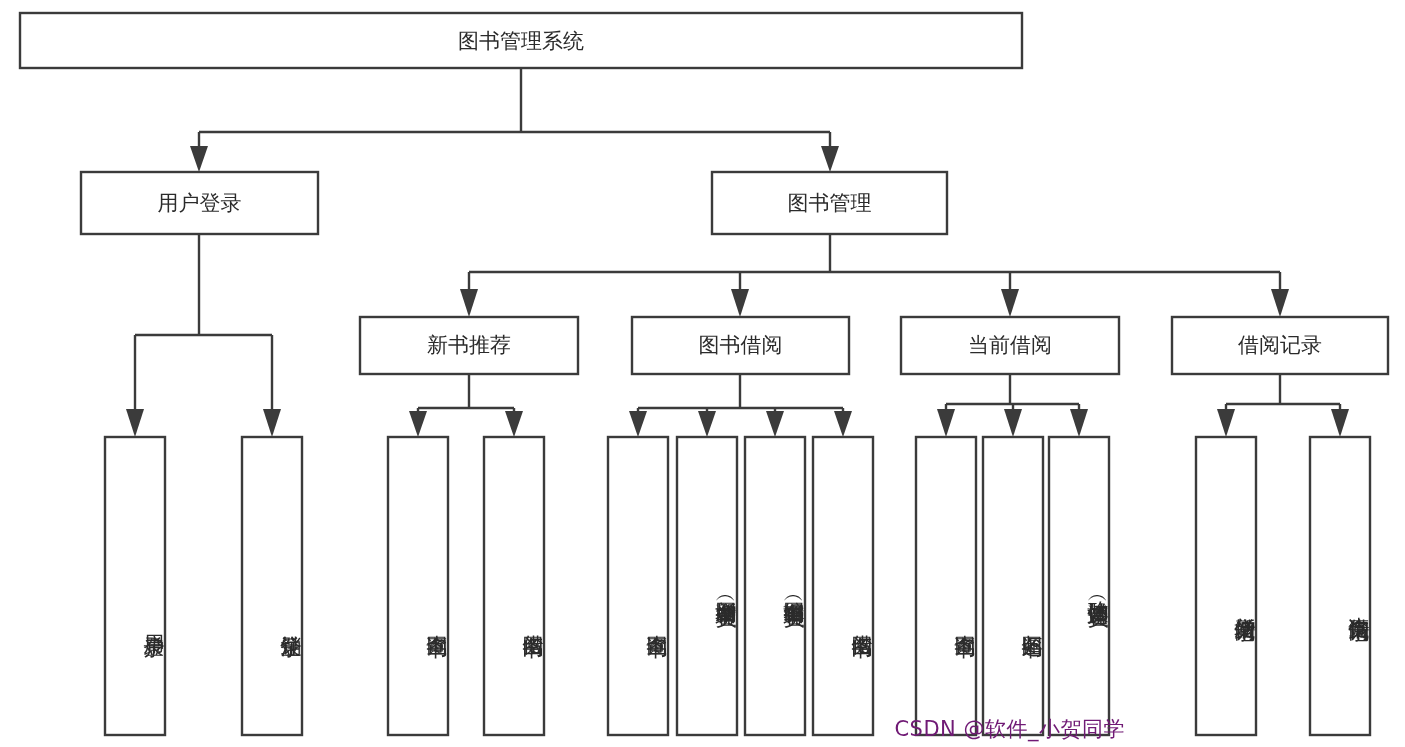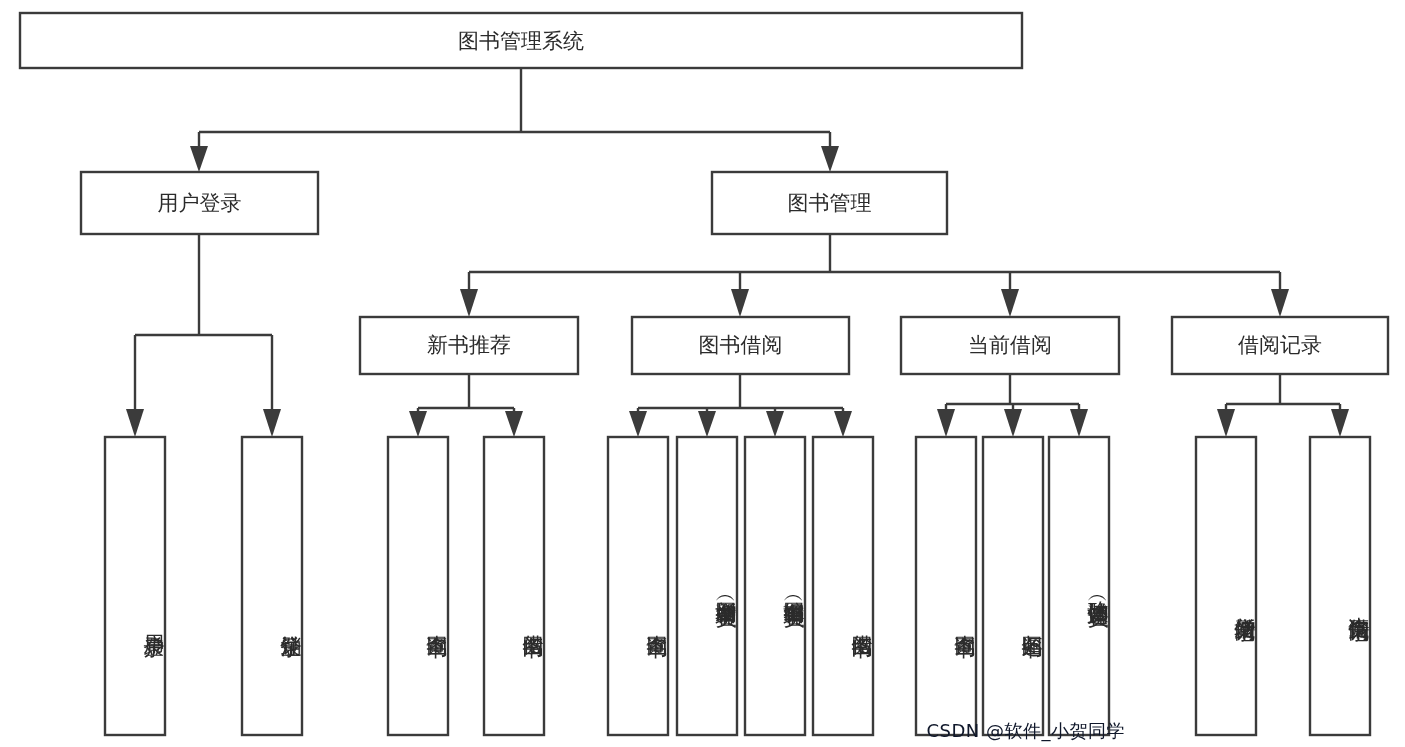--- a/index.html
+++ b/index.html
@@ -68,22 +68,22 @@
     display: flex;
     align-items: flex-start;
     justify-content: center;
     pointer-events: none;
   }
   .watermark {
     position: absolute;
     right: 8px;
     bottom: 4px;
     font-family: "DejaVu Sans", "Liberation Sans", sans-serif;
-    font-size: 18px;
-    color: #0f172a;
+    font-size: 21px;
+    color: #701a75;
     letter-spacing: 0.5px;
     white-space: nowrap;
   }
 </style>
 </head>
 <body>
 
 <div id="diagram-root">
 
   <svg id="flow" viewBox="0 0 1405 747">

